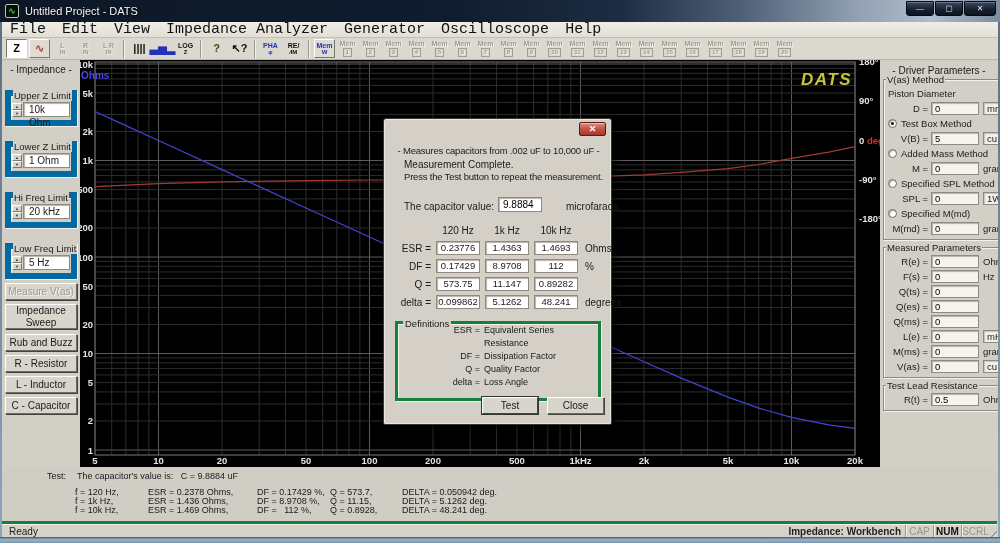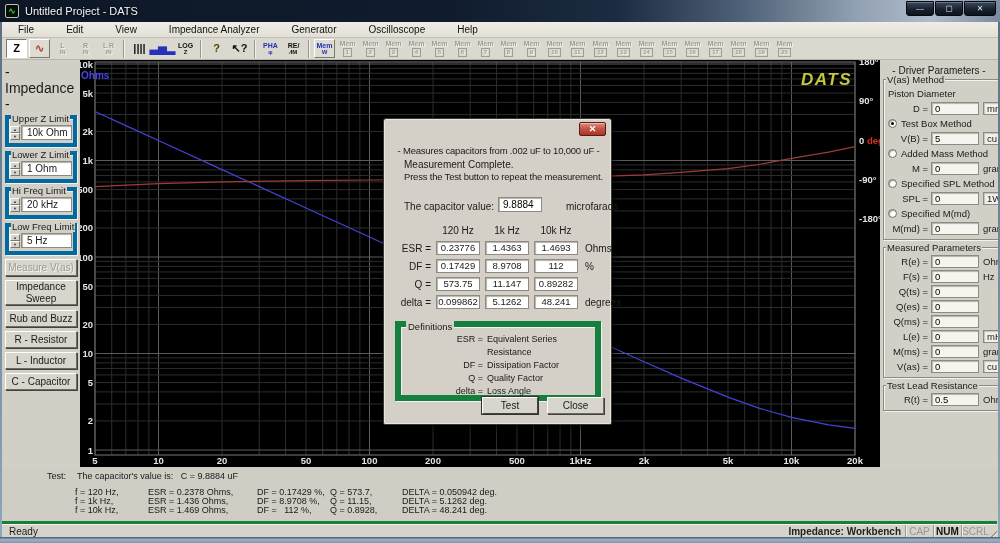--- a/index.html
+++ b/index.html
@@ -15,39 +15,39 @@
   #window-title { color:#f2f5f8; font-size:11px; text-shadow:0 1px 2px #000; }
   #win-controls { position:absolute; right:4px; top:1px; display:flex; }
   .winbtn { width:28px; height:15px; margin-left:1px; background:linear-gradient(180deg,#3a4a5e,#16202e 60%,#0c141f);
     border:1px solid #05090f; border-radius:0 0 3px 3px; color:#dfe6ee; font-size:8px; line-height:13px; text-align:center;
     box-shadow:inset 0 1px 0 rgba(255,255,255,.25); }
   .winbtn.close { width:32px; }
 
   
   #menubar { position:absolute; left:2px; top:22px; width:996px; height:16px; background:linear-gradient(180deg,#f0ede6,#e2dfd6);
     display:flex; align-items:center; border-bottom:1px solid #c2bfb6; }
-  .menu-item { padding:0 16px; font-size:10px; color:#111; }
+  .menu-item { padding:0 8px; font-size:15px; color:#111;font-family:Liberation Mono, monospace; }
 
   
   #toolbar { position:absolute; left:2px; top:38px; width:996px; height:22px; background:#dbd8cf;
     display:flex; align-items:center; padding-left:3px; border-bottom:1px solid #b8b5ac; }
   .tbtn { width:21px; height:19px; margin:0 1px; display:flex; flex-direction:column; align-items:center; justify-content:center;
     font-size:6px; line-height:6px; font-weight:bold; color:#222; }
   .tbtn .l1 { font-size:7px; line-height:7px; }
   .tbtn.single .l1 { font-size:11px; line-height:11px; }
   .tbtn.pressed { background:#fff; border:1px solid; border-color:#7a776f #fff #fff #7a776f; }
   .tbtn.raised { background:#dedbd2; border:1px solid; border-color:#fff #7a776f #7a776f #fff; }
   .tbtn.disabled { color:#a09d94; text-shadow:1px 1px 0 #f4f2ec; }
   .tbtn .numbox { border:1px solid currentColor; padding:0 2px; font-size:6px; line-height:7px; margin-top:1px; }
   .tsep { width:2px; height:18px; margin:0 3px; border-left:1px solid #9a978e; border-right:1px solid #f4f2ec; }
 
   
   #left-panel { position:absolute; left:2px; top:60px; width:78px; height:407px; background:#d2cfc6; padding:2px 3px; }
-  #lp-header { text-align:left; font-size:14px; margin:2px 0 1px; }
-  .lp-group { border:4px solid #0369a1; box-shadow:1px 1px 0 #f4f2ec, inset 1px 1px 0 #f4f2ec; margin:3px 0 4px; padding:2px 1px 3px; position:relative; }
+  #lp-header { text-align:center; font-size:10px; margin:2px 0 1px; }
+  .lp-group { border:6px solid #0369a1; box-shadow:1px 1px 0 #f4f2ec, inset 1px 1px 0 #f4f2ec; margin:15px 0 4px; padding:2px 1px 3px; position:relative; }
   .lp-legend { position:absolute; top:-6px; left:2px; background:#d2cfc6; padding:0 1px; font-size:9.5px; white-space:nowrap; }
   .lp-row { display:flex; align-items:center; margin-top:4px; }
   .spin { width:10px; display:flex; flex-direction:column; margin-right:1px; }
   .spin div { height:7px; background:#d8d5cc; border:1px solid; border-color:#fff #7a776f #7a776f #fff; font-size:4px; line-height:5px; text-align:center; color:#333; }
   .lp-val { flex:1; height:15px; background:#fff; border:1px solid #8e8a82; box-shadow:inset 1px 1px 1px #b5b2a9; font-size:10px; line-height:13px; padding-left:5px; }
   .lp-btn { width:72px; margin:0 auto; background:#d8d5cc; border:1px solid; border-color:#fff #6e6b63 #6e6b63 #fff; box-shadow:1px 1px 0 #44423c;
     display:flex; flex-direction:column; align-items:center; justify-content:center; font-size:10px; line-height:12px; }
   .lp-btn.disabled { color:#9d9a91; text-shadow:1px 1px 0 #f4f2ec; }
 
   
@@ -83,21 +83,21 @@
   #dlg-valinput { position:absolute; left:114px; top:78px; width:44px; height:15px; background:#fff; border:1px solid #8e8a82;
     box-shadow:inset 1px 1px 1px #b5b2a9; font-size:10px; padding-left:4px; font-family:"Liberation Sans",sans-serif; }
   #dlg-valunit { left:166px; top:82px;padding-left:16px; }
   #dlg-table { position:absolute; left:8px; top:104px; }
   .trow { display:grid; grid-template-columns:39px 44px 44px 44px 34px; column-gap:5px; align-items:center; margin-top:4px; }
   .trow.hdr { margin-top:0; height:14px; }
   .thead { text-align:center; font-size:10px; }
   .tlabel { text-align:right; font-size:10px; white-space:nowrap; }
   .tcell { height:14px; background:#fff; border:1px solid #8e8a82; box-shadow:inset 1px 1px 1px #b5b2a9; font-size:9.5px; text-align:center; line-height:12px; }
   .tunit { font-size:10px; padding-left:2px; }
-  #dlg-defs { position:absolute; left:11px; top:202px; width:206px; height:80px; border:6px solid #15803d; box-shadow:1px 1px 0 #f4f2ec, inset 1px 1px 0 #f4f2ec; padding-top:6px; }
+  #dlg-defs { position:absolute; left:11px; top:202px; width:206px; height:80px; border:3px solid #15803d; box-shadow:1px 1px 0 #f4f2ec, inset 1px 1px 0 #f4f2ec; }
   #dlg-defs-title { position:absolute; top:-6px; left:5px; background:#d4d0c7; padding:0 2px; font-size:9.5px; }
   .def-row { display:flex; font-size:9px; line-height:13px; }
   .def-term { width:82px; text-align:right; flex:none; }
   .def-text { padding-left:4px; }
   .dlg-btn { position:absolute; top:278px; height:17px; background:#d8d5cc; border:1px solid; border-color:#fff #6e6b63 #6e6b63 #fff;
     box-shadow:1px 1px 0 #44423c; font-size:10px; text-align:center; line-height:15px; }
   #dlg-btn-test { left:98px; width:56px; border-color:#fff #444 #444 #fff; outline:1px solid #333; }
   #dlg-btn-close { left:163px; width:57px; }
 
   

